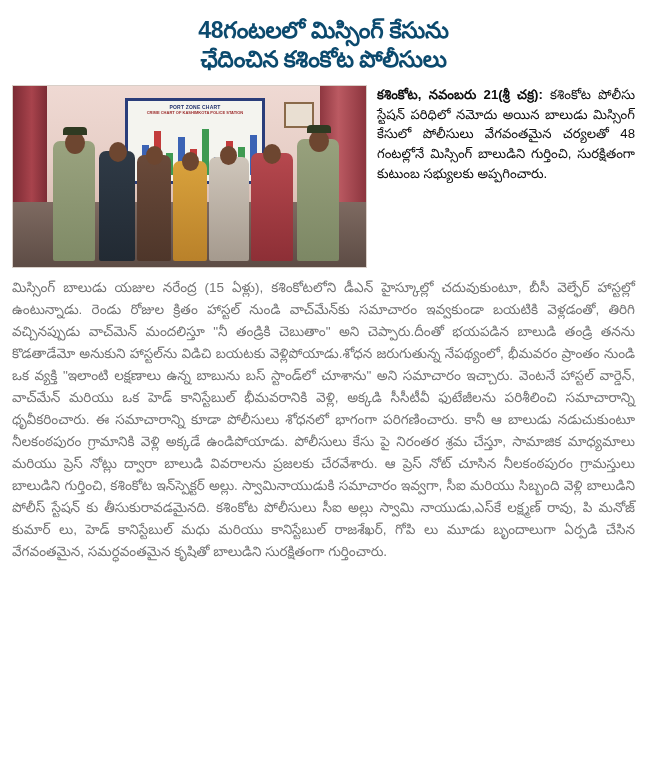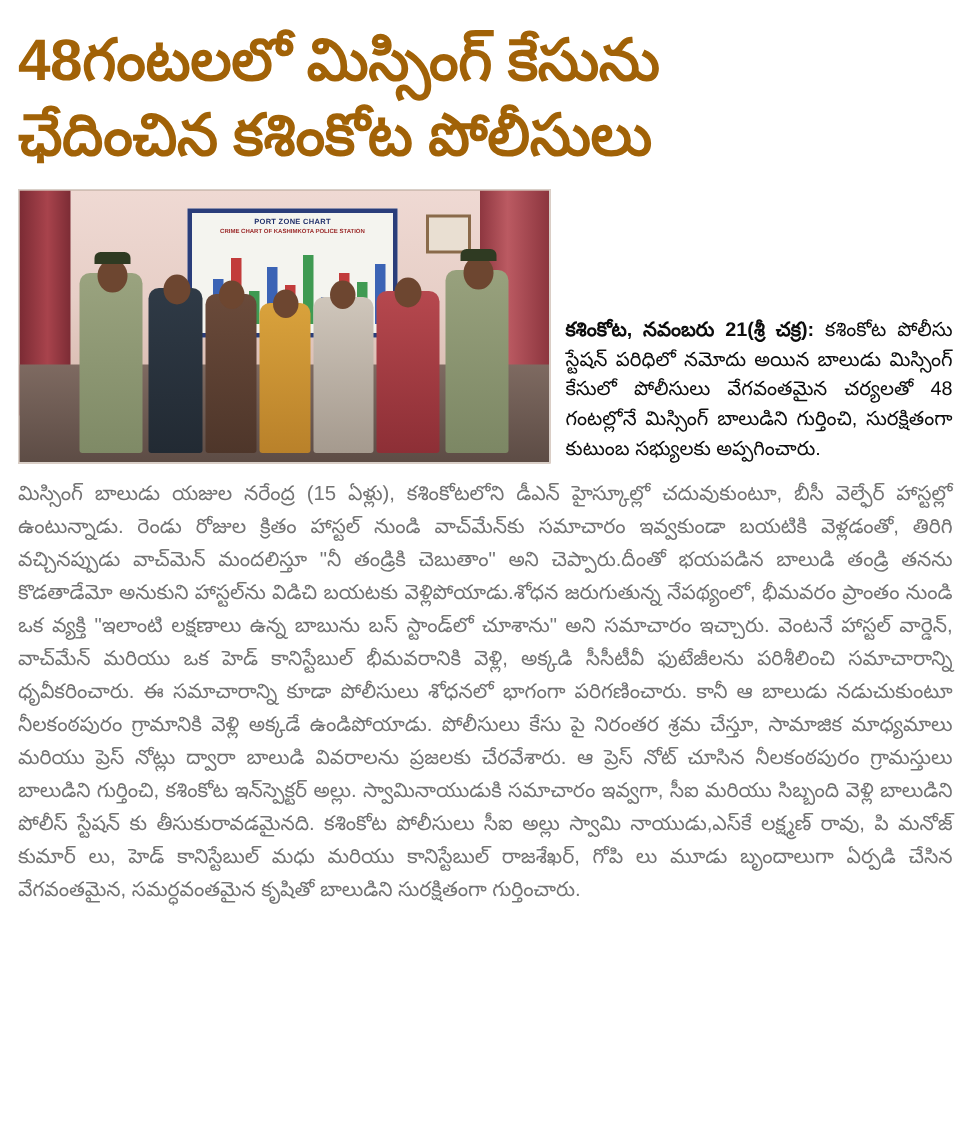--- a/index.html
+++ b/index.html
@@ -15,34 +15,36 @@
     overflow: hidden;
   }
   .page {
     position: relative;
     width: 647px;
     height: 760px;
     box-sizing: border-box;
     padding: 10px 12px 8px 12px;
   }
   .headline {
+    text-align: center;
     font-family: "Liberation Sans", sans-serif;
     font-weight: bold;
-    font-size: 39px;
+    font-size: 23px;
     line-height: 1.28;
     letter-spacing: -0.3px;
-    color: #a16207;
+    color: #0c4a6e;
     margin: 6px 0 10px 0;
   }
   .headline .l2 {
     display: block;
+    font-family: Liberation Serif, serif;
   }
   .top-block {
     display: flex;
-    align-items: flex-end;
+    align-items: flex-start;
     gap: 10px;
   }
   .photo-wrap {
     width: 355px;
     flex: 0 0 355px;
   }
   .photo {
     position: relative;
     width: 355px;
     height: 183px;

